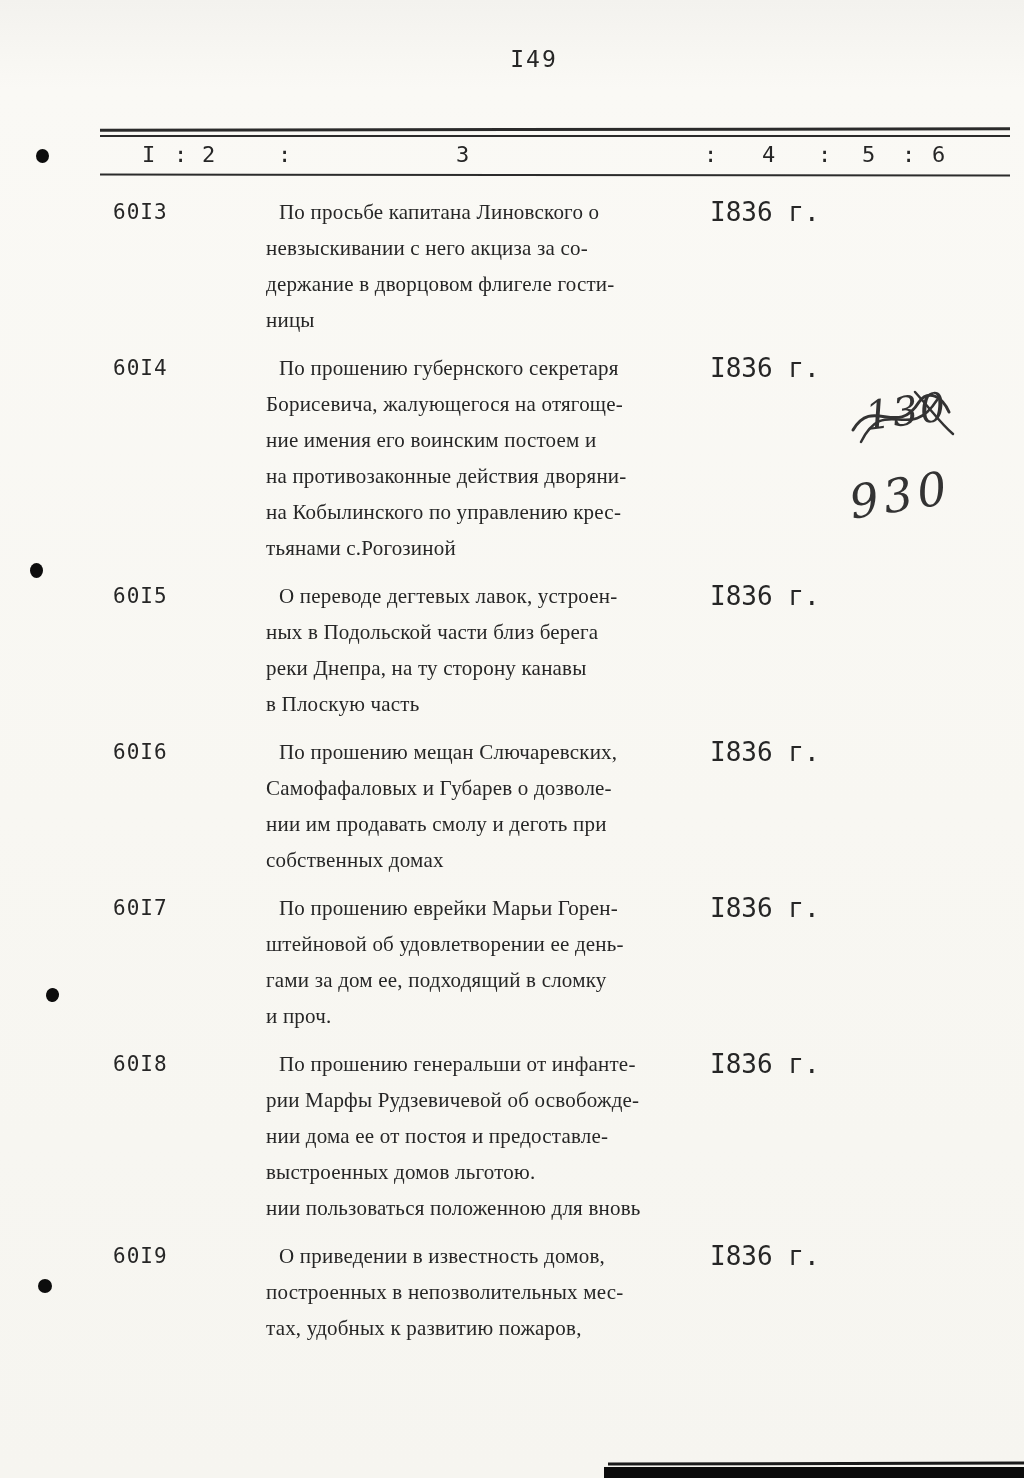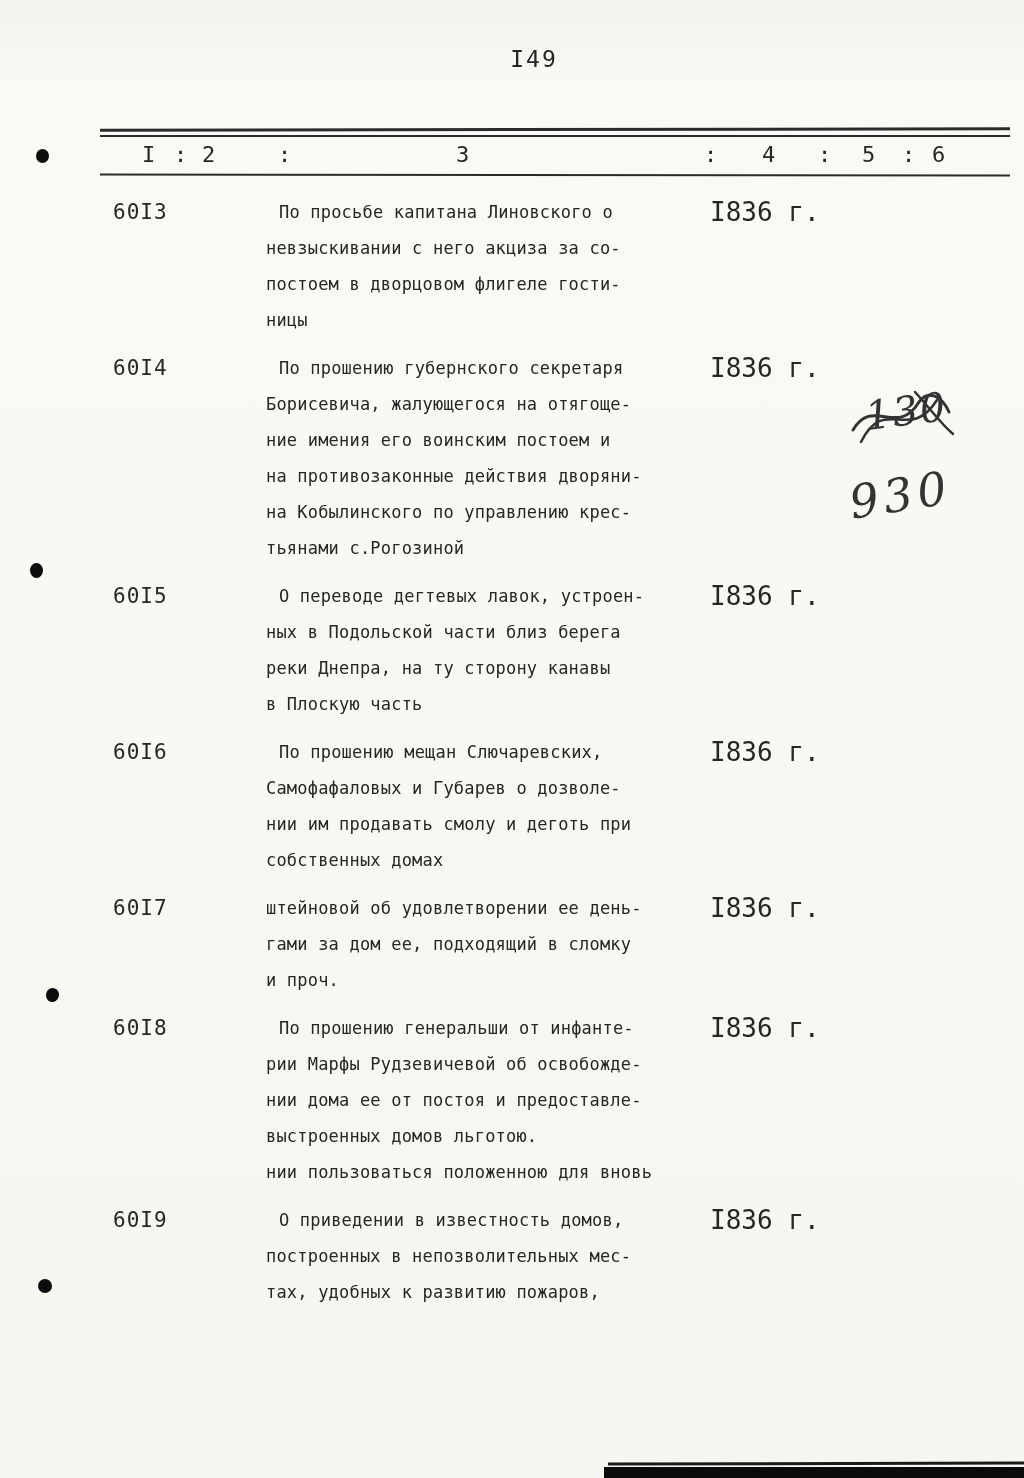--- a/index.html
+++ b/index.html
@@ -71,22 +71,23 @@
   .entry-year {
     position: absolute;
     left: 710px;
     top: 0;
     font-size: 26px;
     line-height: 36px;
     white-space: nowrap;
   }
   .entry-text {
     margin-left: 266px;
-    font-size: 17px;
+    font-size: 21px;
     letter-spacing: 0.2px;
+    font-family: Liberation Serif, serif;
   }
   .entry-text .line {
     height: 36px;
     line-height: 36px;
     white-space: nowrap;
   }
   .entry-text .line.first {
     text-indent: 13px;
   }
   
@@ -174,21 +175,21 @@
     <span class="hcell" style="left:802px">:</span>
     <span class="hcell" style="left:832px">6</span>
   </div>
 
   <div class="entries">
     <div class="entry">
       <span class="entry-number">60I3</span>
       <div class="entry-text">
           <div class="line first">По просьбе капитана Линовского о</div>
           <div class="line">невзыскивании с него акциза за со-</div>
-          <div class="line">постоем в дворцовом флигеле гости-</div>
+          <div class="line">держание в дворцовом флигеле гости-</div>
           <div class="line">ницы</div>
         </div>
       <span class="entry-year">I836 г.</span>
     </div>
 
     <div class="entry">
       <span class="entry-number">60I4</span>
       <div class="entry-text">
           <div class="line first">По прошению губернского секретаря</div>
           <div class="line">Борисевича, жалующегося на отягоще-</div>
@@ -218,20 +219,21 @@
           <div class="line">Самофафаловых и Губарев о дозволе-</div>
           <div class="line">нии им продавать смолу и деготь при</div>
           <div class="line">собственных домах</div>
         </div>
       <span class="entry-year">I836 г.</span>
     </div>
 
     <div class="entry">
       <span class="entry-number">60I7</span>
       <div class="entry-text">
+          <div class="line first">По прошению еврейки Марьи Горен-</div>
           <div class="line">штейновой об удовлетворении ее день-</div>
           <div class="line">гами за дом ее, подходящий в сломку</div>
           <div class="line">и проч.</div>
         </div>
       <span class="entry-year">I836 г.</span>
     </div>
 
     <div class="entry">
       <span class="entry-number">60I8</span>
       <div class="entry-text">

